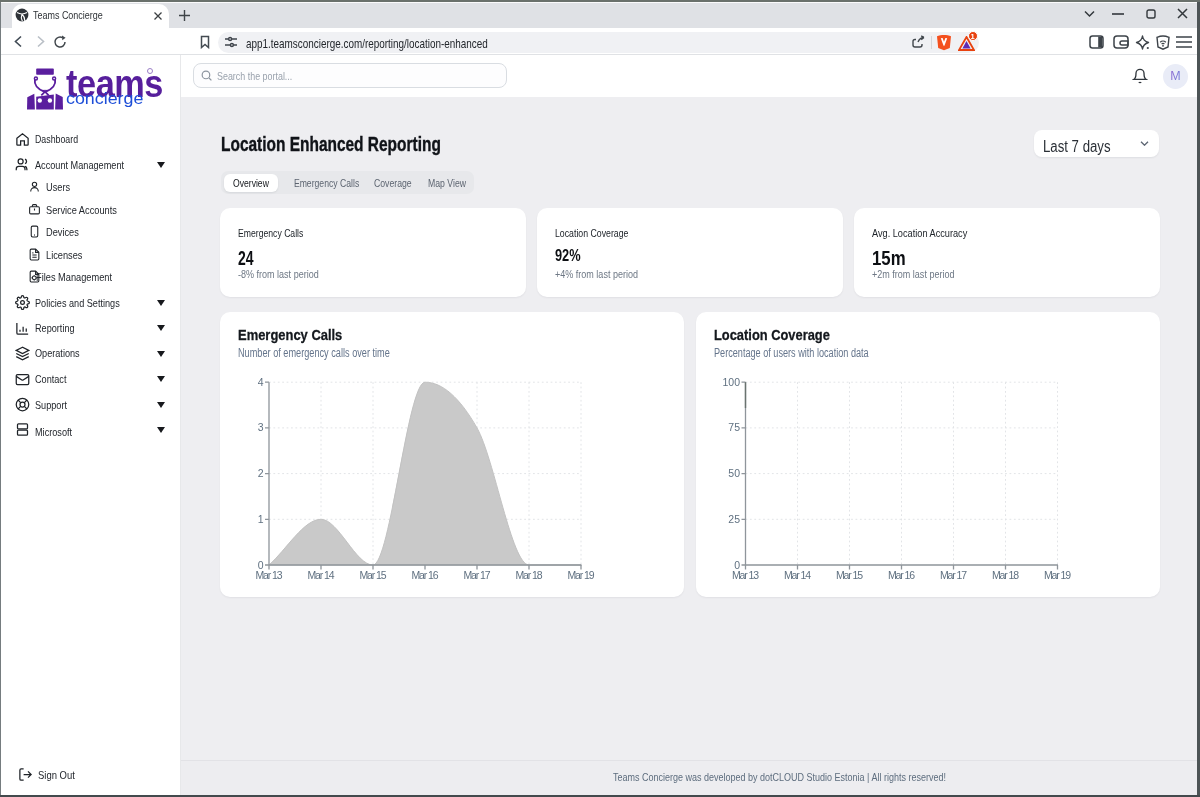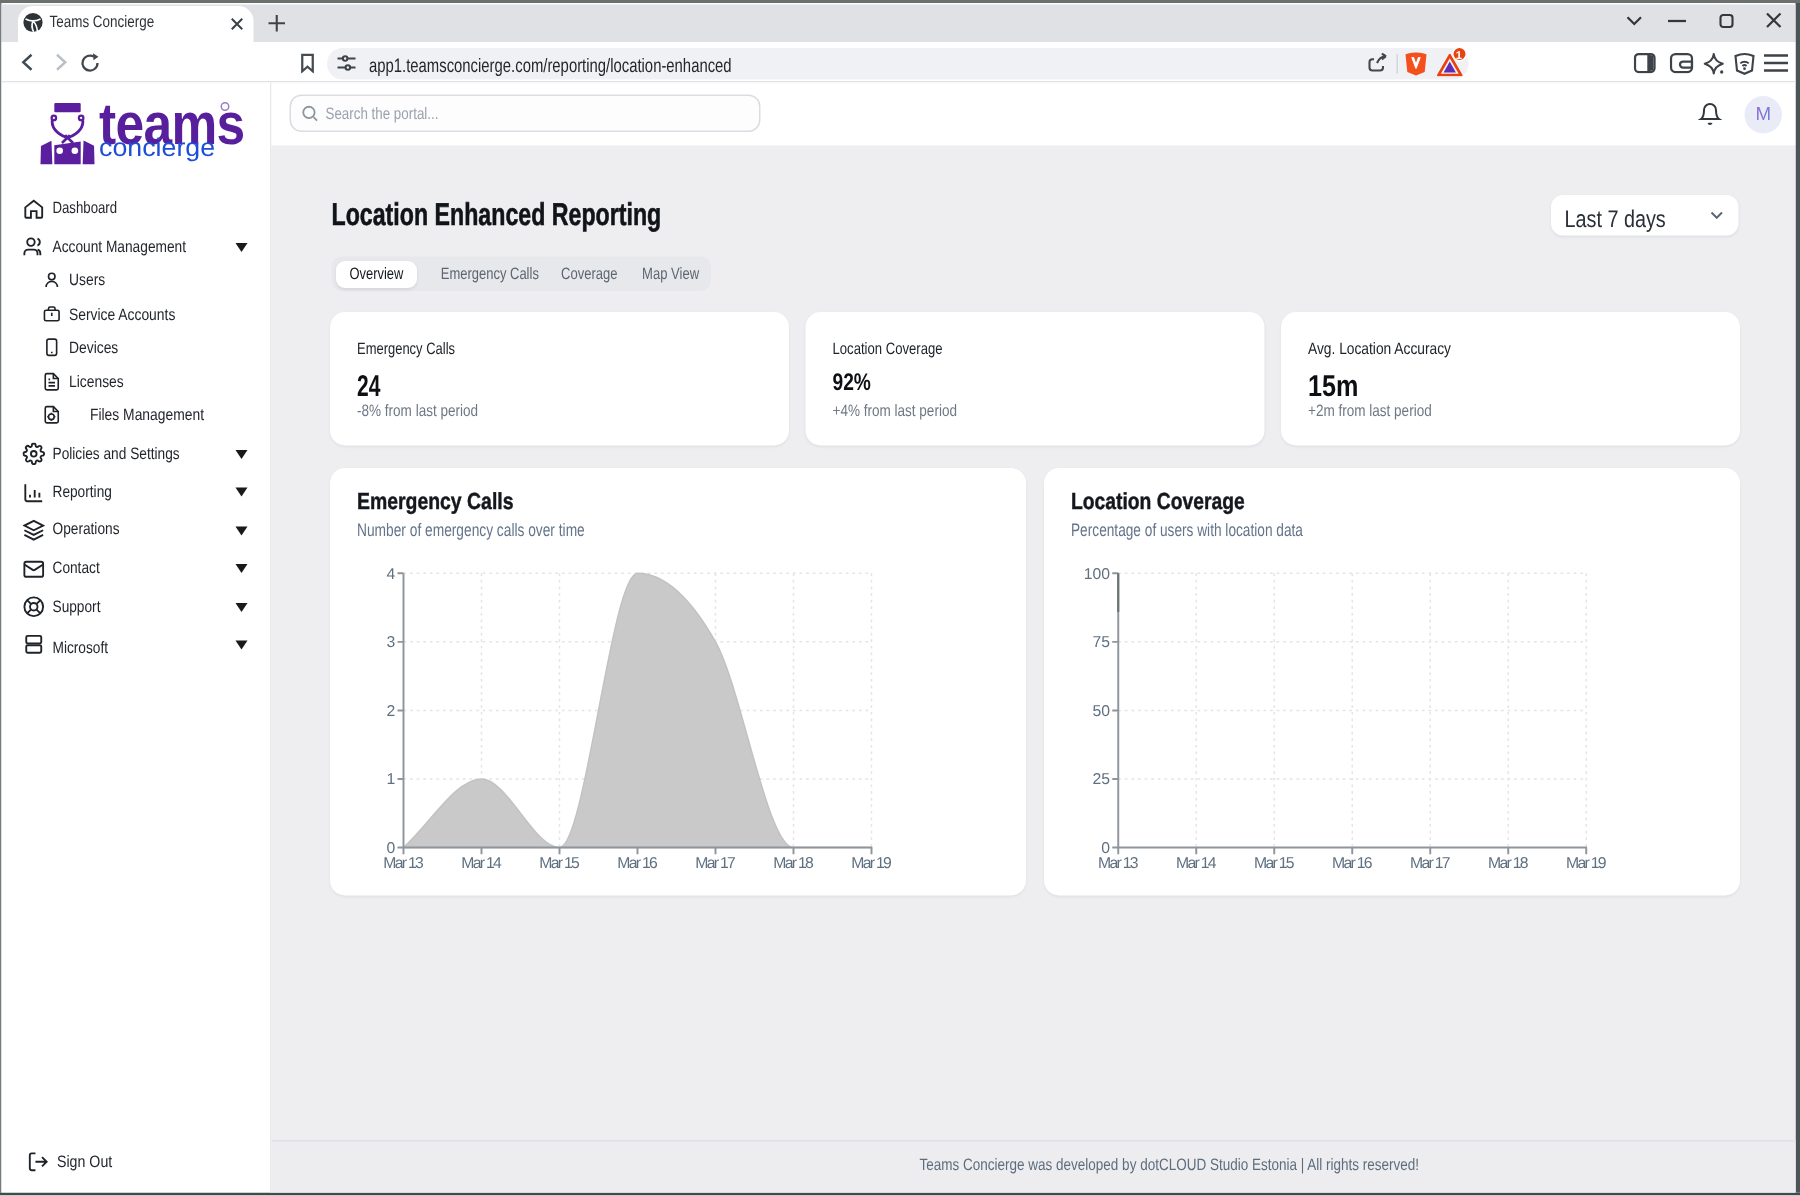--- a/index.html
+++ b/index.html
@@ -160,21 +160,21 @@
     <path d="M14 2 H6 a2 2 0 0 0 -2 2 v16 a2 2 0 0 0 2 2 h12 a2 2 0 0 0 2 -2 V8 Z"></path>
     <path d="M14 2 v6 h6 M8 13 h8 M8 17 h8 M8 9 h2"></path>
   </svg>
 <div class="ni" style="left:46px;top:248.5px"><span class="t" style="transform:scaleX(.84)">Licenses</span></div>
 <svg class="sico" style="top:270px" width="13" height="13" viewBox="0 0 24 24" fill="none" stroke="#1f2328" stroke-width="2">
     <path d="M14 2 H6 a2 2 0 0 0 -2 2 v16 a2 2 0 0 0 2 2 h12 a2 2 0 0 0 2 -2 V8 Z"></path>
     <path d="M14 2 v6 h6"></path>
     <circle cx="11.5" cy="14.5" r="3.5"></circle>
     <path d="M11.5 11 v-1.5 M11.5 19.5 V18 M8 14.5 H6.5 M16.5 14.5 H15"></path>
   </svg>
-<div class="ni" style="left:60px;top:270.8px"><span class="t" style="transform:scaleX(.84)">Files Management</span></div>
+<div class="ni" style="left:36px;top:270.8px"><span class="t" style="transform:scaleX(.84)">Files Management</span></div>
 <svg class="nico" style="top:295px" width="15" height="15" viewBox="0 0 24 24" fill="none" stroke="#1f2328" stroke-width="2">
     <circle cx="12" cy="12" r="3"></circle>
     <path d="M19.4 15 a1.65 1.65 0 0 0 .33 1.82 l.06.06 a2 2 0 1 1 -2.83 2.83 l-.06 -.06 a1.65 1.65 0 0 0 -1.82 -.33 a1.65 1.65 0 0 0 -1 1.51 V21 a2 2 0 1 1 -4 0 v-.09 A1.65 1.65 0 0 0 9 19.4 a1.65 1.65 0 0 0 -1.82 .33 l-.06 .06 a2 2 0 1 1 -2.83 -2.83 l.06 -.06 a1.65 1.65 0 0 0 .33 -1.82 a1.65 1.65 0 0 0 -1.51 -1 H3 a2 2 0 1 1 0 -4 h.09 A1.65 1.65 0 0 0 4.6 9 a1.65 1.65 0 0 0 -.33 -1.82 l-.06 -.06 a2 2 0 1 1 2.83 -2.83 l.06 .06 a1.65 1.65 0 0 0 1.82 .33 H9 a1.65 1.65 0 0 0 1 -1.51 V3 a2 2 0 1 1 4 0 v.09 a1.65 1.65 0 0 0 1 1.51 a1.65 1.65 0 0 0 1.82 -.33 l.06 -.06 a2 2 0 1 1 2.83 2.83 l-.06 .06 a1.65 1.65 0 0 0 -.33 1.82 V9 a1.65 1.65 0 0 0 1.51 1 H21 a2 2 0 1 1 0 4 h-.09 a1.65 1.65 0 0 0 -1.51 1 Z"></path>
   </svg>
 <div class="ni" style="left:35px;top:296.5px"><span class="t" style="transform:scaleX(.83)">Policies and Settings</span></div>
 <div class="tri" style="top:299.5px"></div>
 <svg class="nico" style="top:320.5px" width="15" height="15" viewBox="0 0 24 24" fill="none" stroke="#1f2328" stroke-width="2">
     <path d="M3 3 v16 a2 2 0 0 0 2 2 h16"></path>
     <path d="M8 17 v-3 M13 17 V9 M18 17 v-5"></path>
   </svg>

